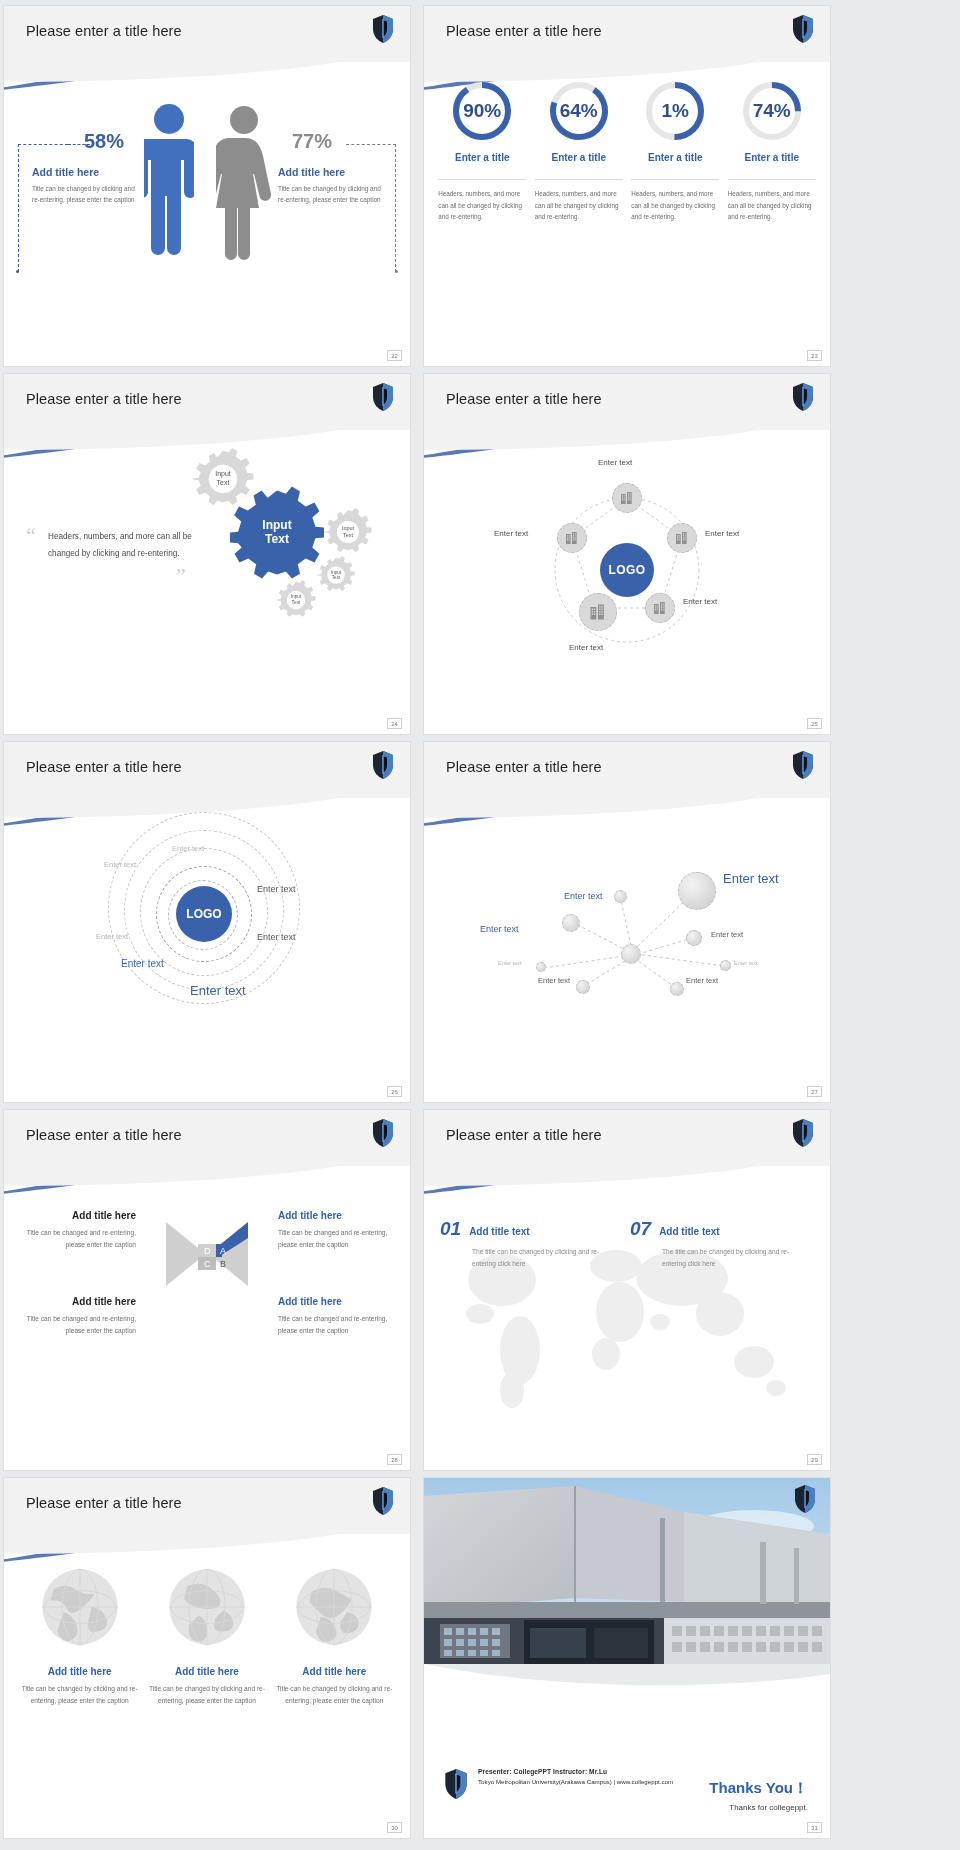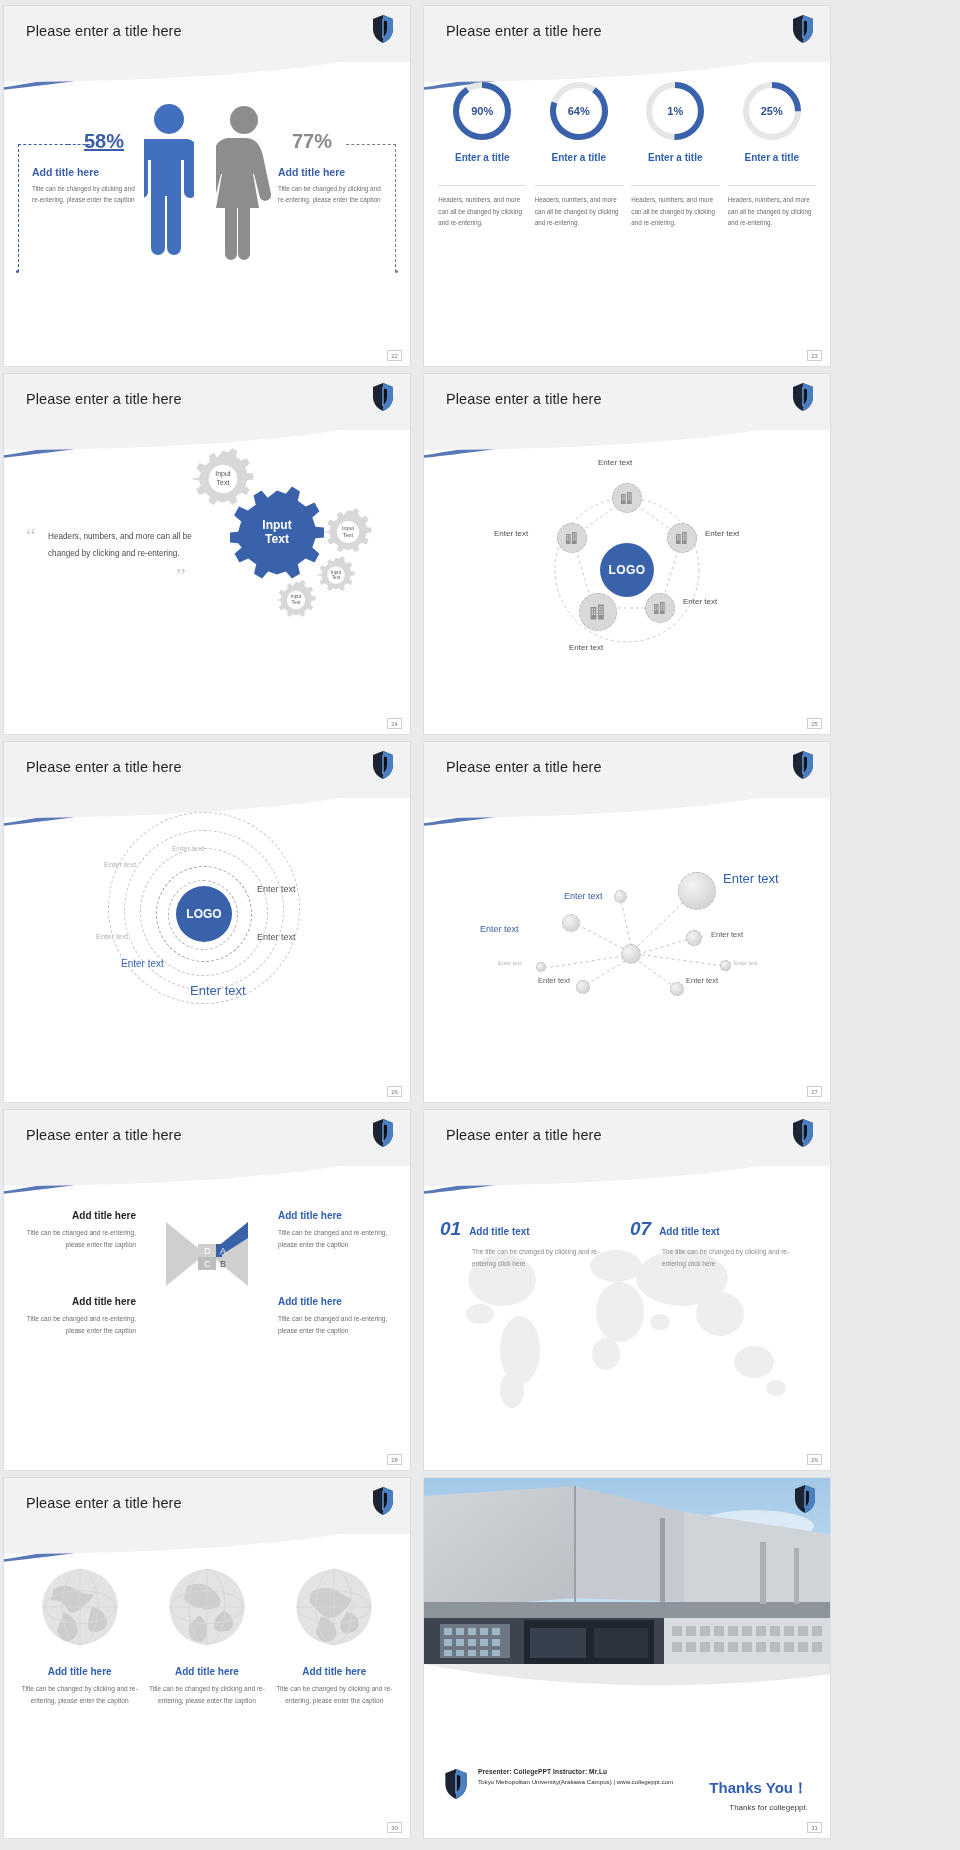--- a/index.html
+++ b/index.html
@@ -53,46 +53,46 @@
     position: absolute; right: 8px; bottom: 5px;
     width: 15px; height: 11px; line-height: 11px; text-align: center;
     font-size: 6px; color: #7a7a7a; border: 1px solid #cfcfcf; background: #fff;
     z-index: 8;
   }
   .body { position: absolute; left: 0; top: 56px; right: 0; bottom: 0; z-index: 4; }
 
   
   .ppl-wrap { position: relative; width: 100%; height: 100%; }
   .pct { position: absolute; font-size: 20px; font-weight: bold; }
-  .pct.blue { color: #3a5fa8; text-decoration: underline; }
+  .pct.blue { color: #3a5fa8; }
   .pct.grey { color: #8a8a8a; }
   .blk-title { font-size: 10.5px; font-weight: bold; color: #3a5fa8; margin-bottom: 5px; }
   .blk-body { font-size: 6.4px; color: #6f6f6f; line-height: 1.75; }
   .dash-bracket-l {
     position: absolute; left: 14px; top: 82px; width: 50px; height: 128px;
     border-left: 1px dashed #3a5fa8; border-top: 1px dashed #3a5fa8;
   }
   .dash-bracket-r {
     position: absolute; right: 14px; top: 82px; width: 50px; height: 128px;
     border-right: 1px dashed #7e7e7e; border-top: 1px dashed #7e7e7e;
   }
   .dot { position: absolute; width: 3px; height: 3px; border-radius: 50%; }
   .dline { position: absolute; height: 0; border-top: 1px dashed; }
 
   
   .donuts { display: flex; justify-content: space-around; padding: 18px 10px 0; }
   .donut-col { width: 88px; text-align: center; }
   .donut { position: relative; width: 62px; height: 62px; margin: 0 auto; }
   .donut-val {
     position: absolute; inset: 0; display: flex; align-items: center; justify-content: center;
-    font-size: 11px; font-weight: bold; color: #2f4f8f;
+    font-size: 19px; font-weight: bold; color: #2f4f8f;
   }
   .donut-cap {
     font-size: 10px; font-weight: bold; color: #2f5fae; margin-top: 10px;
-    padding-bottom: 22px; border-bottom: 1px solid #dcdcdc;
+    padding-bottom: 16px; border-bottom: 1px solid #dcdcdc;
   }
   .donut-txt { font-size: 6.3px; color: #6b6b6b; line-height: 1.85; margin-top: 8px; text-align: left; }
 
   
   .quote-blk { position: absolute; left: 22px; top: 98px; width: 170px; }
   .quote-mark { font-size: 22px; color: #c9cdd4; font-family: "Liberation Serif", serif; line-height: .7; }
   .quote-txt { font-size: 8.2px; color: #4a4a4a; line-height: 2.05; padding-left: 22px; margin-top: -14px; }
   .quote-close { font-size: 22px; color: #c9cdd4; font-family: "Liberation Serif", serif; padding-left: 150px; }
   .gear-lbl {
     position: absolute; inset: 0; display: flex; align-items: center; justify-content: center;
@@ -261,21 +261,21 @@
           </div>
           <div class="donut-cap">Enter a title</div>
           <div class="donut-txt">Headers, numbers, and more can all be changed by clicking and re-entering.</div>
         </div>
         <div class="donut-col">
           <div class="donut">
             <svg width="62" height="62" viewBox="0 0 62 62">
               <circle cx="31" cy="31" r="26" fill="none" stroke="#e6e6e6" stroke-width="6"></circle>
               <circle cx="31" cy="31" r="26" fill="none" stroke="#3a62ab" stroke-width="6" stroke-dasharray="40.8 163.4" transform="rotate(-90 31 31)"></circle>
             </svg>
-            <span class="donut-val">25%</span>
+            <span class="donut-val">74%</span>
           </div>
           <div class="donut-cap">Enter a title</div>
           <div class="donut-txt">Headers, numbers, and more can all be changed by clicking and re-entering.</div>
         </div>
       </div>
     </div>
     <span class="pagenum">23</span>
   </div>
 
   <div class="slide">

